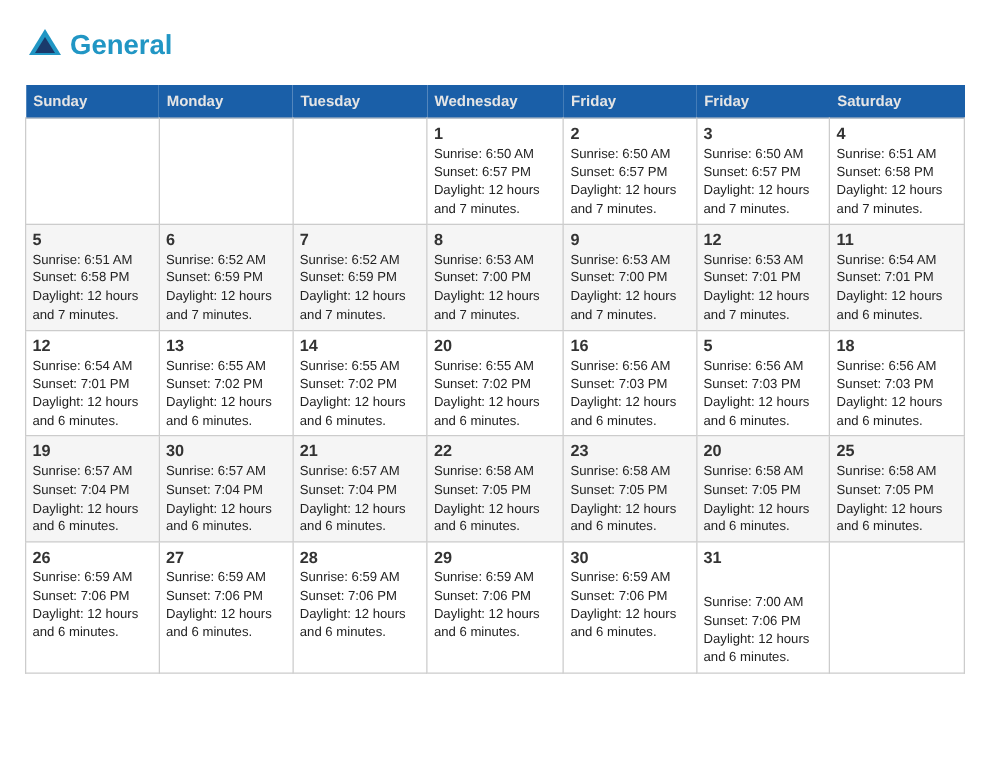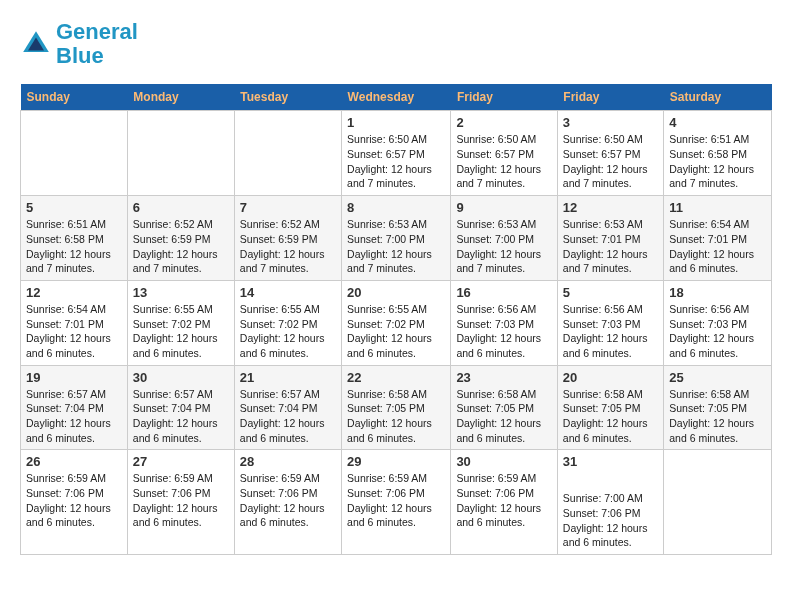--- a/index.html
+++ b/index.html
@@ -46,21 +46,21 @@
       font-size: 16px;
       color: #444;
     }
     table {
       width: 100%;
       border-collapse: collapse;
       font-size: 11px;
     }
     thead tr th {
       background-color: #1a5fa8;
-      color: #fdba74;
+      color: #e5e5e5;
       text-align: left;
       padding: 6px 6px;
       font-size: 12px;
       font-weight: bold;
     }
     tbody tr td {
       border: 1px solid #ccc;
       vertical-align: top;
       padding: 4px 5px;
       width: 113px;
@@ -92,21 +92,20 @@
 <body>
 
 <div class="header">
   <div class="logo">
     <svg class="logo-icon" viewBox="0 0 40 40" xmlns="http://www.w3.org/2000/svg">
       <polygon points="20,4 36,30 4,30" fill="#2196c4"></polygon>
       <polygon points="20,12 30,28 10,28" fill="#1a3a6b"></polygon>
     </svg>
     <div>
       <div class="logo-text"><span>General</span></div>
-      <div class="logo-text" style="color:#2196c4;">Blue</div>
     </div>
   </div>
   <div class="title-block">
     <div class="cal-title"></div>
     <div class="cal-subtitle"></div>
   </div>
 </div>
 
 <table>
   <thead>

